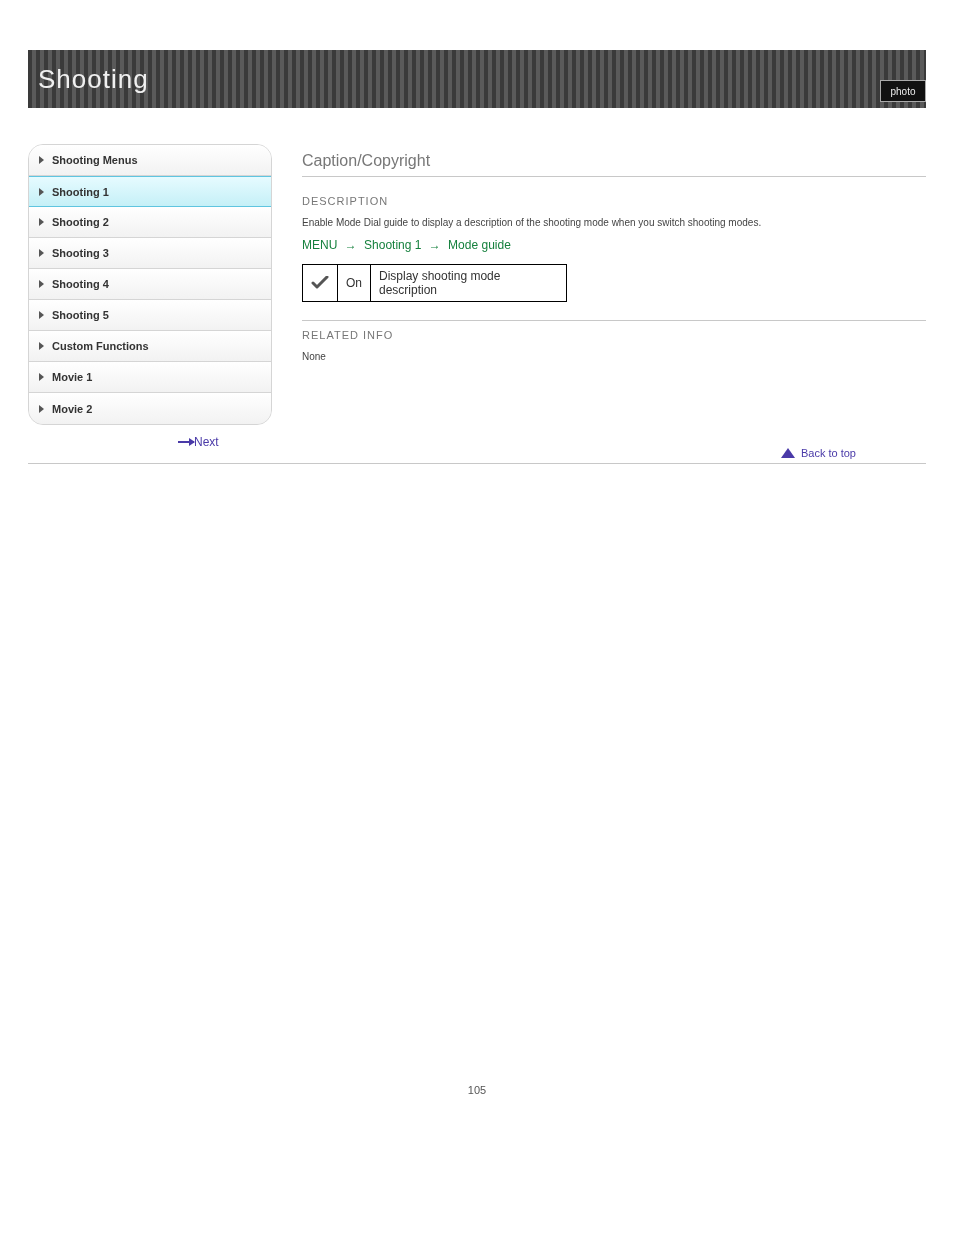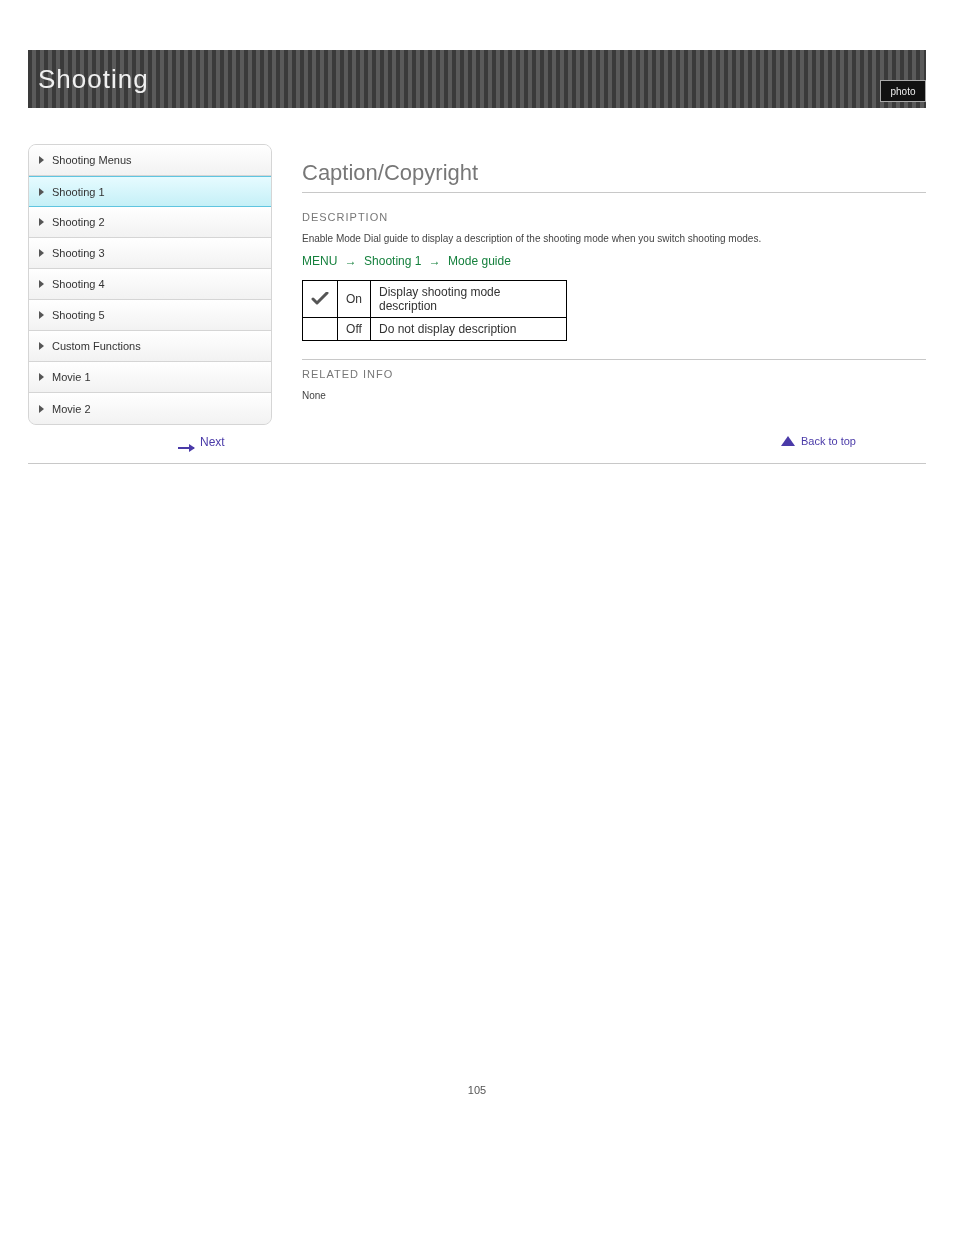--- a/index.html
+++ b/index.html
@@ -9,51 +9,52 @@
     margin-top: 50px;
     height: 58px;
     background: repeating-linear-gradient(90deg, #3a3a3a 0 4px, #5a5a5a 4px 8px);
     position: relative;
   }
   .header-title { position: absolute; left: 10px; top: 50%; transform: translateY(-50%); color: #f0f0f0; font-size: 26px; letter-spacing: 1px; }
   .header-tab { position:absolute; right:0; bottom:6px; width:46px; height:22px; border:1px solid #aaa; background:#111; display:flex; align-items:center; justify-content:center; color:#eee; font-size:10px; }
   .content { display: flex; margin-top: 36px; align-items: flex-start; }
   .sidebar {
     width: 244px; flex: 0 0 244px;
-    border: 1px solid #d5d5d5; border-radius: 8px;
+    border: 1px solid #d5d5d5; border-radius: 15px;
     background: linear-gradient(#fafafa,#e9e9e9);
     overflow: hidden;
+    font-weight: bold;
   }
   .sidebar-item {
     display:flex; align-items:center;
     height:31px; padding:0 10px; font-size:11px; color:#333;
     border-bottom:1px solid #d5d5d5; cursor:pointer;
     background: linear-gradient(#fff,#f2f2f2);
   }
   .sidebar-item:last-child { border-bottom:none; }
   .sidebar-item.active { background: linear-gradient(#e6fbff,#c5f0f7); border-top:1px solid #5fc5e0; border-bottom:1px solid #5fc5e0; }
   .sidebar-item .si-icon { width:0;height:0;border-top:4px solid transparent;border-bottom:4px solid transparent;border-left:5px solid #555; margin-right:8px; }
   .main { flex:1; padding-left:30px; }
-  .main h1 { font-size:22px; font-weight:normal; color:#777; margin-top:16px; }
+  .main h1 { font-size:16px; font-weight:normal; color:#777; margin-top:8px; }
   .hr { height:1px; background:#c8c8c8; margin:6px 0 18px; }
   .section-label { font-size:11px; letter-spacing:1px; color:#777; text-transform:uppercase; }
   .body-text { font-size:10px; color:#444; margin:10px 0; }
   .path { font-size:12px; color:#15803d; margin:8px 0 12px; }
   .path .arrow { margin:0 4px; }
   table.settings { border-collapse:collapse; margin:6px 0 12px;border-radius:26px; }
   table.settings td { border:1px solid #000; padding:4px 8px; font-size:12px; vertical-align:middle; }
   table.settings td.chk { width:28px; text-align:center; }
   table.settings td.val { width:30px; text-align:center; }
   table.settings td.desc { width:196px; }
   .hr2 { height:1px; background:#c8c8c8; margin:18px 0 8px; }
   .prevnext-row { position:relative; margin-top:10px; height:24px; }
-  .prevnext-row .next { position:absolute; left:150px; display:flex; align-items:flex-end; gap:6px; font-size:12px; color:#4a3aa8; cursor:pointer;}
+  .prevnext-row .next { position:absolute; left:150px; display:flex; align-items:center; font-size:12px; color:#4a3aa8; cursor:pointer;}
   .prevnext-row .next .arrow2 { display:inline-block;width:16px;height:2px;background:#4a3aa8;position:relative;}
   .prevnext-row .next .arrow2:after{content:'';position:absolute;right:-1px;top:-3px;border-top:4px solid transparent;border-bottom:4px solid transparent;border-left:6px solid #4a3aa8;}
-  .back-to-top { position:absolute; right:70px; top:0; display:flex; align-items:center; gap:6px; font-size:11px; color:#4a3aa8; cursor:pointer;}
+  .back-to-top { position:absolute; right:70px; top:12px; display:flex; align-items:center; gap:6px; font-size:11px; color:#4a3aa8; cursor:pointer;}
   .back-to-top .tri { width:0;height:0;border-left:7px solid transparent;border-right:7px solid transparent;border-bottom:10px solid #4a3aa8;}
   .footer-hr { height:1px; background:#c8c8c8; margin-top:4px; }
   .page-number { text-align:center; font-size:11px; color:#555; margin-top:620px; padding-bottom:20px;}
   .check-svg { display:block; margin:auto;}
 </style>
 </head>
 <body>
 
 <div class="page">
 
@@ -122,25 +123,20 @@
         <tbody>
             <tr>
           <td class="chk">
             <svg class="check-svg" width="18" height="14" viewBox="0 0 18 14">
                   <path d="M2 7 L6 11 L16 1" stroke="#555" stroke-width="3" fill="none" stroke-linecap="round" stroke-linejoin="round"></path>
                 </svg>
           </td>
           <td class="val">On</td>
           <td class="desc">Display shooting mode description</td>
         </tr>
-        <tr>
-          <td class="chk"></td>
-          <td class="val">Off</td>
-          <td class="desc">Do not display description</td>
-        </tr>
       </tbody>
         </table>
 
       <div class="hr2"></div>
       <div class="section-label">RELATED INFO</div>
       <p class="body-text">None</p>
     </div>
 
   </div>
 

